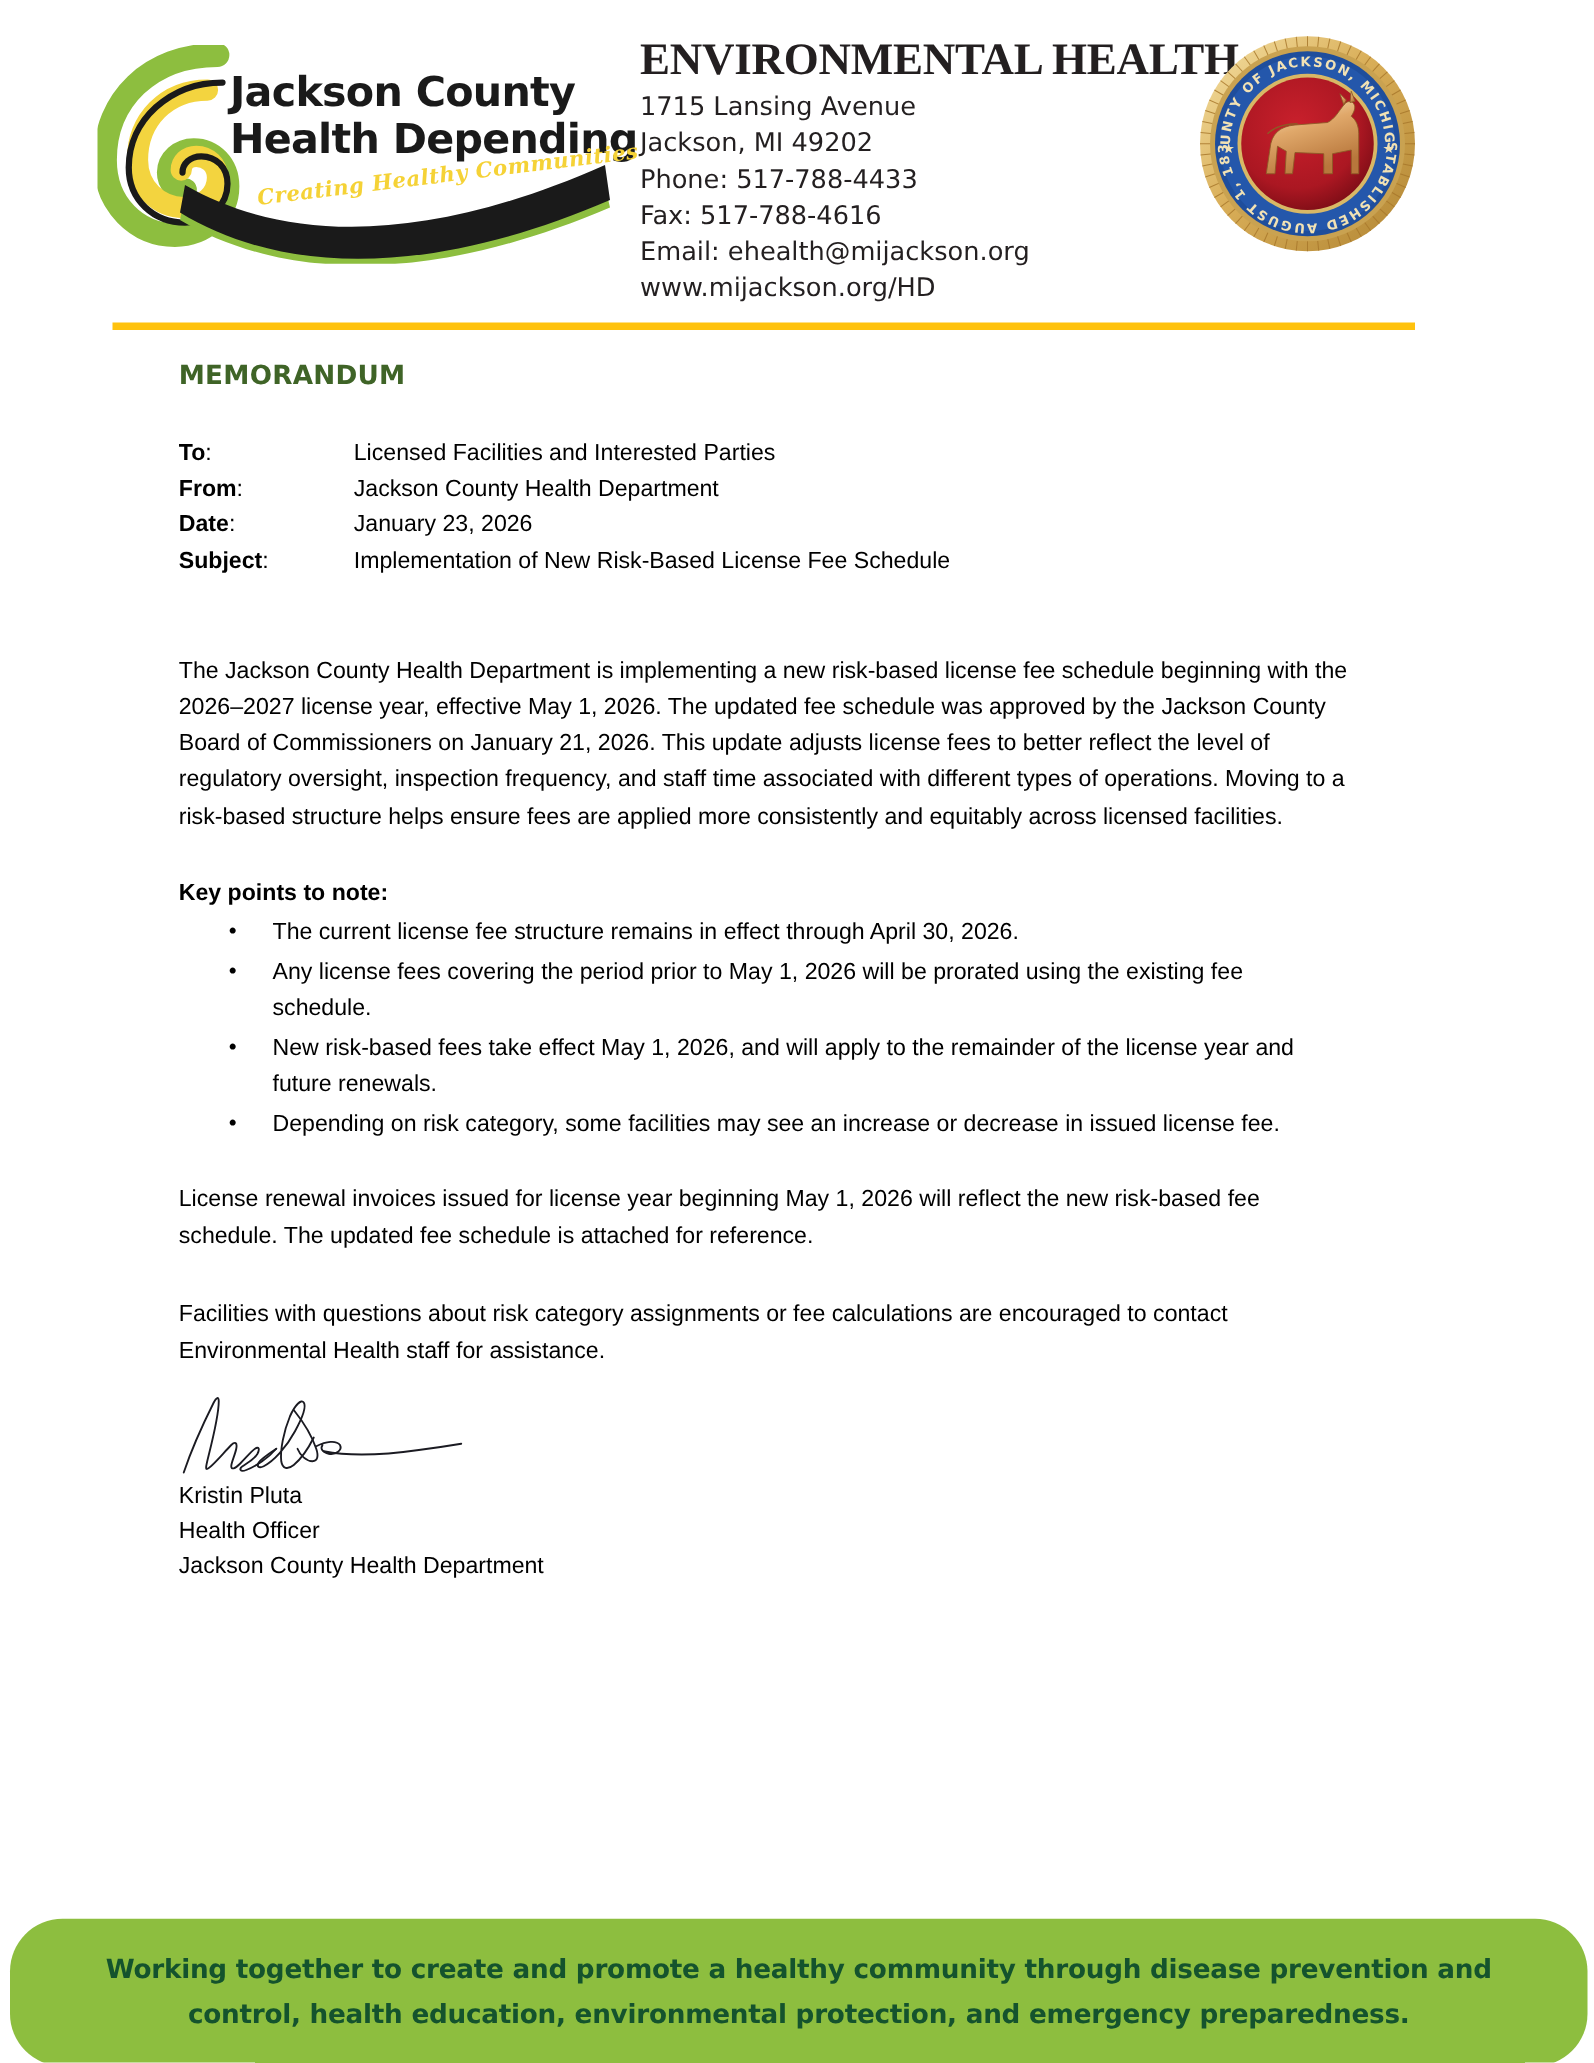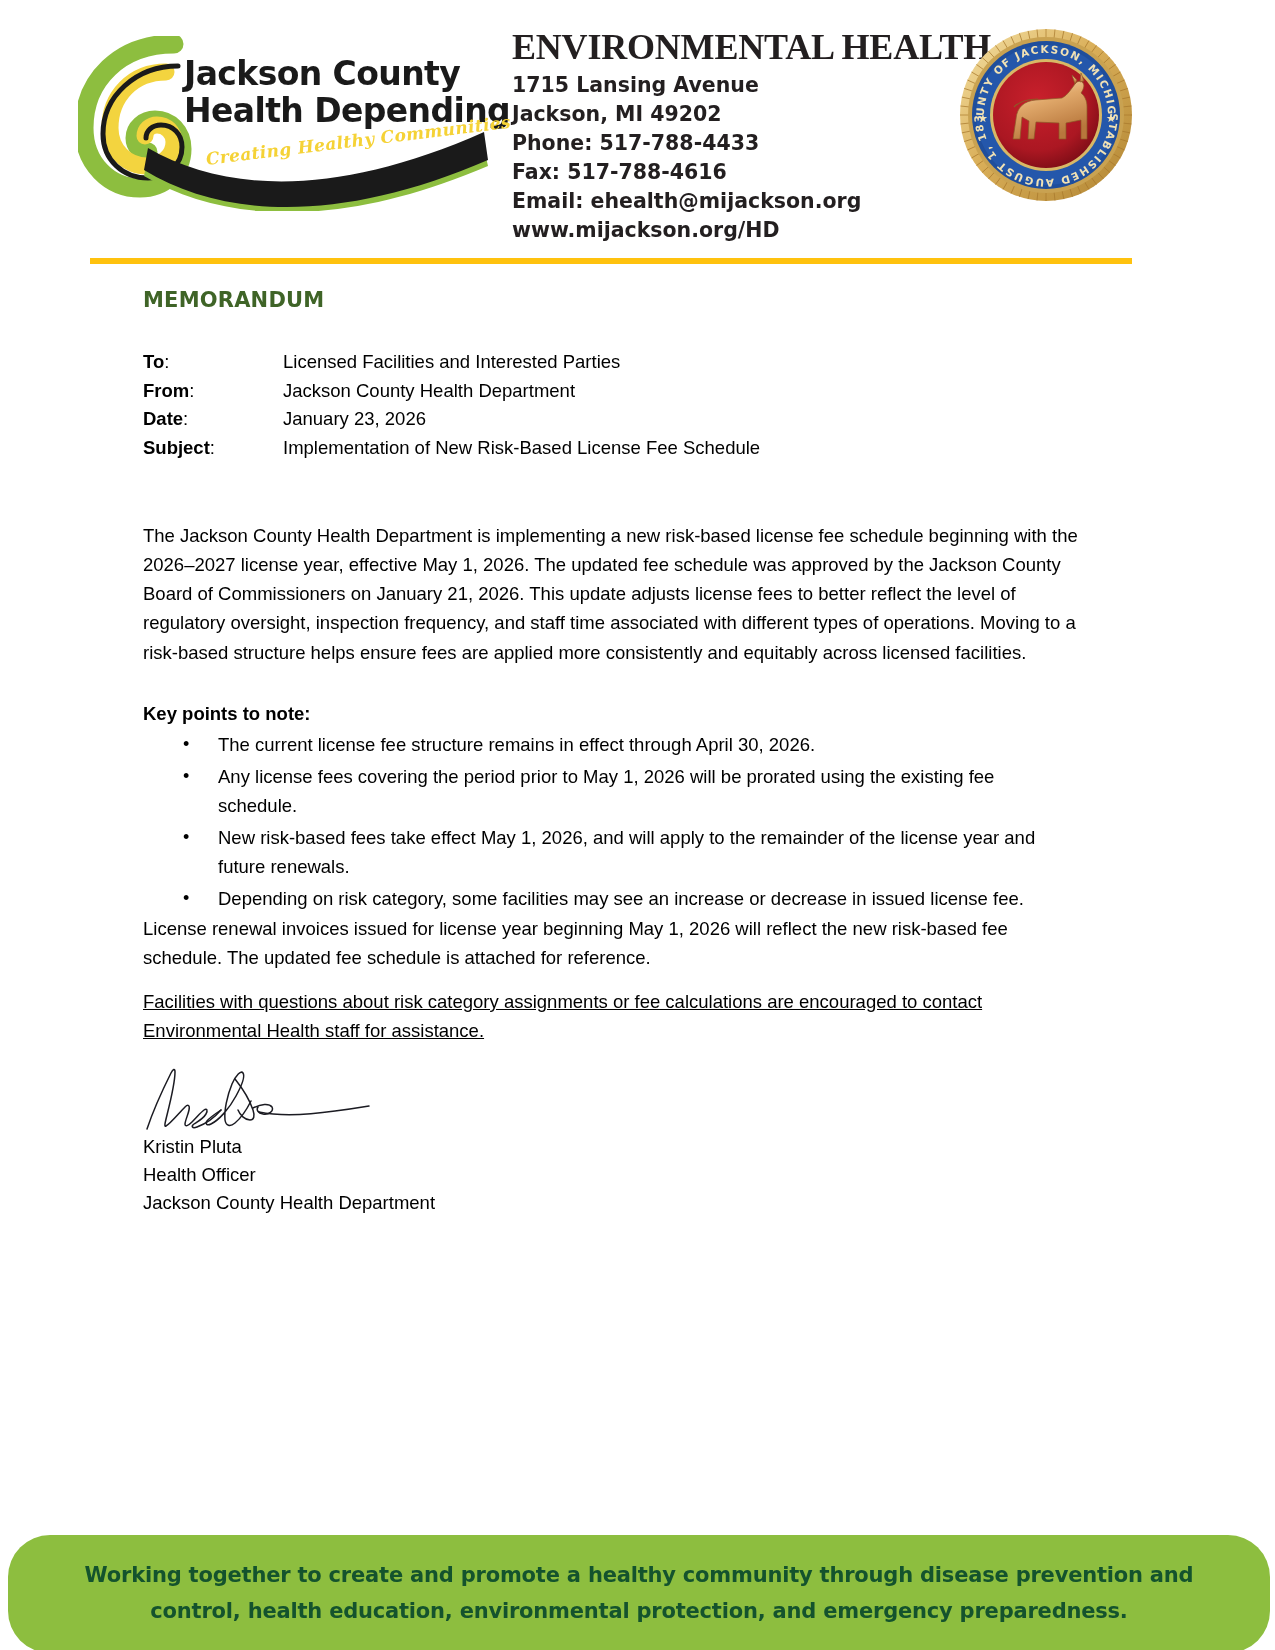--- a/index.html
+++ b/index.html
@@ -74,21 +74,21 @@
     font-weight: bold;
     font-size: 36px;
     letter-spacing: -0.2px;
     color: #231f20;
     line-height: 1.08;
     margin-bottom: 4px;
     white-space: nowrap;
   }
   #address-block .addr-line {
     font-family: "DejaVu Sans", sans-serif;
-    font-weight: bold;
+    font-weight: normal;
     font-size: 20.5px;
     color: #231f20;
     line-height: 1.42;
     white-space: nowrap;
   }
 
   
   #county-seal {
     position: absolute;
     left: 958px;
@@ -166,22 +166,22 @@
     padding-left: 75px;
     margin-top: 2px;
   }
   #bullets li .bullet-dot {
     position: absolute;
     left: 40px;
     top: 0;
     font-size: 18px;
     line-height: 1.6;
   }
-  #para-invoices { }
-  #para-questions { margin-top: 15px; text-decoration: underline; }
+  #para-invoices { margin-top: 30px; }
+  #para-questions { margin-top: 34px; }
 
   
   #signature-block { margin-top: 18px; }
   #signature-mark {
     width: 260px;
     height: 70px;
     margin-left: -4px;
     display: block;
   }
   .sig-line {

